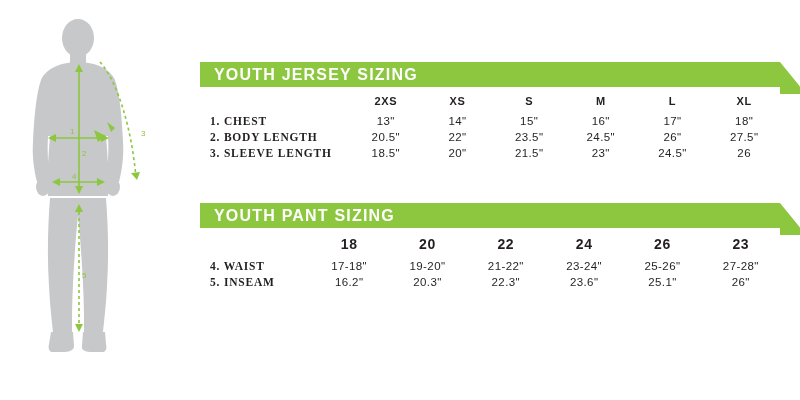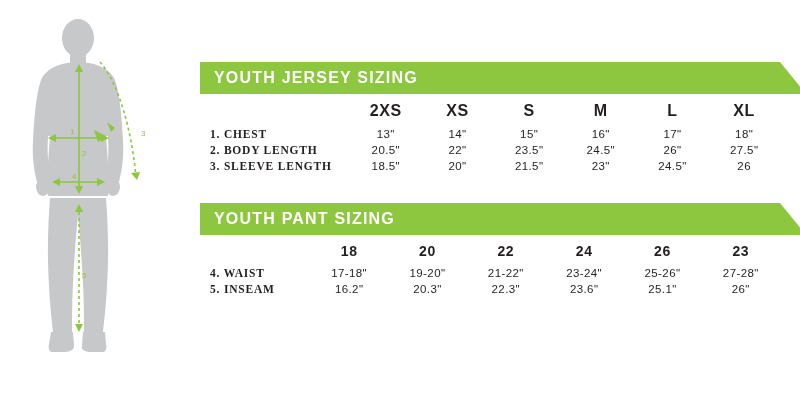--- a/index.html
+++ b/index.html
@@ -41,21 +41,21 @@
     width: 580px;
   }
   #pant-block {
     left: 200px;
     top: 203px;
     width: 580px;
   }
 
   .banner {
     position: relative;
-    height: 32px;
+    height: 25px;
     background: #8dc63f;
     display: flex;
     align-items: center;
   }
   
   .banner-tail {
     position: absolute;
     right: -26px;
     top: 0;
     width: 0;
@@ -91,21 +91,21 @@
     text-align: left;
     padding-left: 10px;
     font-weight: bold;
     letter-spacing: 0.8px;
     white-space: nowrap;
     font-family: Liberation Serif, serif;
   }
   table.sizing th.size-head {
     text-align: center;
     font-weight: bold;
-    font-size: 16px;
+    font-size: 11px;
     letter-spacing: 0.6px;
     padding-bottom: 6px;
   }
   table.sizing td.val {
     text-align: center;
     letter-spacing: 0.4px;
   }
   #pant-table th.row-label, #pant-table td.row-label {
     width: 100px;
   }

